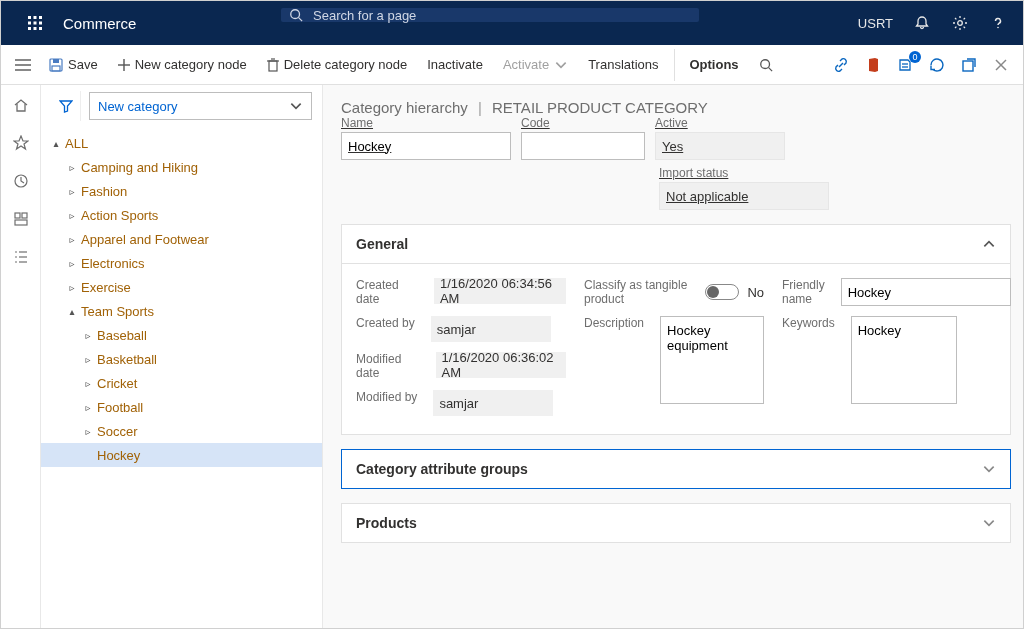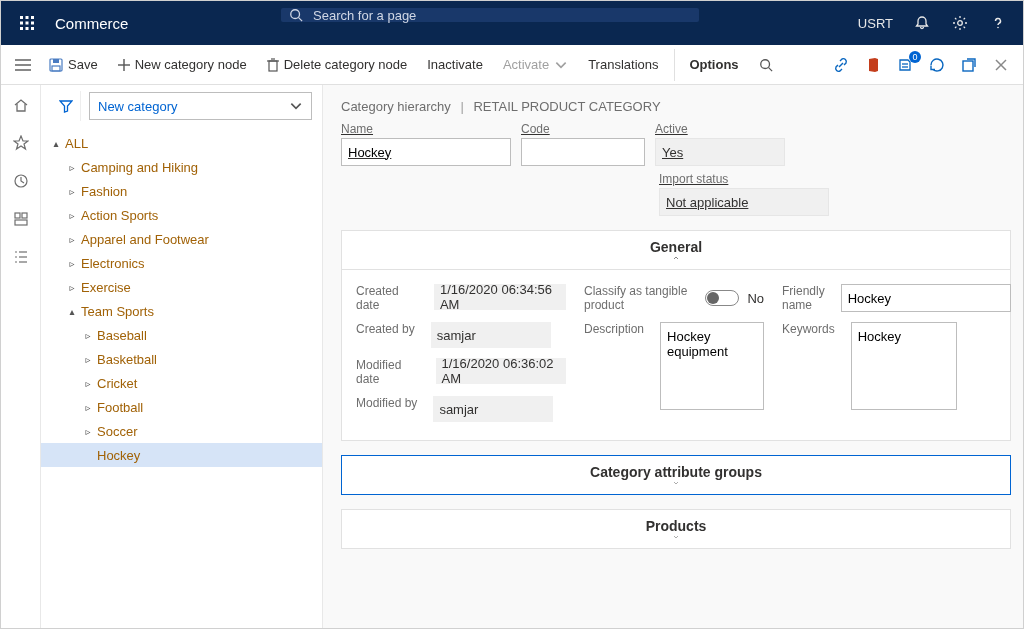--- a/index.html
+++ b/index.html
@@ -1,20 +1,20 @@
 <!DOCTYPE html>
 <html><head>
 <meta charset="utf-8">
 <style>
   * { box-sizing: border-box; }
   html, body { margin:0; padding:0; font-family: "Segoe UI", Arial, sans-serif; font-size:13px; color:#323130; background:#f3f3f3; }
   .app { width:1024px; height:629px; display:flex; flex-direction:column; background:#fff; border:1px solid #d0d0d0; overflow:hidden; }
 
   
-  .topbar { background:#0a2750; color:#fff; height:44px; display:flex; align-items:center; padding:0 8px; position:relative; }
+  .topbar { background:#0a2750; color:#fff; height:44px; display:flex; align-items:center; padding:0 16px; position:relative; }
   .waffle { width:36px; height:44px; display:flex; align-items:center; justify-content:center; }
   .brand { font-size:15px; padding:0 10px; font-weight:400; }
   .search-wrap { position:absolute; left:280px; top:7px; width:418px; height:14px; background:#19386a; border-radius:2px; display:flex; align-items:center; padding:0 8px; }
   .search-wrap svg { margin-right:8px; flex-shrink:0; }
   .search-input { background:transparent; border:none; color:#fff; outline:none; flex:1; font-size:13px; }
   .search-input::placeholder { color:#d0d7e5; }
   .top-right { position:absolute; right:8px; top:0; height:44px; display:flex; align-items:center; gap:20px; padding-right:8px; }
   .top-right > * { color:#e8e8e8; }
   .top-user { font-size:13px; }
   .top-icon { width:18px; height:18px; display:inline-flex; align-items:center; justify-content:center; }
@@ -46,35 +46,35 @@
   .tree { padding:4px 0 10px 0; font-size:13px; overflow:auto; }
   .tnode { display:flex; align-items:center; height:24px; padding-right:8px; cursor:pointer; }
   .tnode.selected { background:#d6e4f7; }
   .tglyph { width:14px; text-align:center; color:#555; font-size:10px; }
   .tlabel { padding-left:2px; color:#a16207; }
   
 
   
   .main { flex:1; overflow:auto; background:#f9f9f9; }
   .main-inner { padding:14px 12px 20px 18px; }
-  .crumb { font-size:13px; color:#6e6e6e; margin-bottom:8px; }
+  .crumb { font-size:15px; color:#6e6e6e; }
   .crumb .sep { margin:0 6px; color:#a0a0a0; }
   .row1 { display:flex; gap:10px; margin-bottom:6px;text-decoration:underline; }
   .fld { display:flex; flex-direction:column; gap:2px; }
   .fld label { font-size:12px; color:#6e6e6e; }
   .wide170 { width:170px; }
   .wide124 { width:124px; }
   .wide130 { width:130px; }
   .wide80  { width:80px; }
   input.txt, .txtbox { height:28px; border:1px solid #bdbdbd; padding:0 6px; font-size:13px; background:#fff; }
   .ro { background:#f0f0f0; border-color:#e6e6e6; display:flex; align-items:center; }
   .row2 { margin-top:2px; }
 
   .section { margin-top:14px; }
-  .sec-head { background:#fff; border:1px solid #e1e1e1; height:40px; display:flex; align-items:center; justify-content:space-between; padding:8px 14px; font-weight:600; font-size:14px;flex-direction:column; }
+  .sec-head { background:#fff; border:1px solid #e1e1e1; height:40px; display:flex; align-items:center; justify-content:space-between; padding:8px 14px; font-weight:600; font-size:14px; }
   .sec-body { background:#fff; border:1px solid #e1e1e1; border-top:none; padding:14px 14px 18px 14px; display:flex; gap:18px; }
   .gencol { display:flex; flex-direction:column; gap:10px; }
   .gencol.w210 { width:210px; }
   .gencol.w180 { width:180px; }
   .gencol.w175 { width:175px; }
   .rofield { display:flex; flex-direction:row; gap:16px; }
   .rofield label { font-size:12px; color:#6e6e6e; }
   .rofield .val { height:26px; display:flex; align-items:center; padding:0 6px; font-size:13px; background:#f0f0f0; }
   .toggle-row { display:flex; align-items:center; gap:8px; }
   .toggle { width:34px; height:16px; border:1px solid #888; border-radius:9px; position:relative; background:#fff; }

